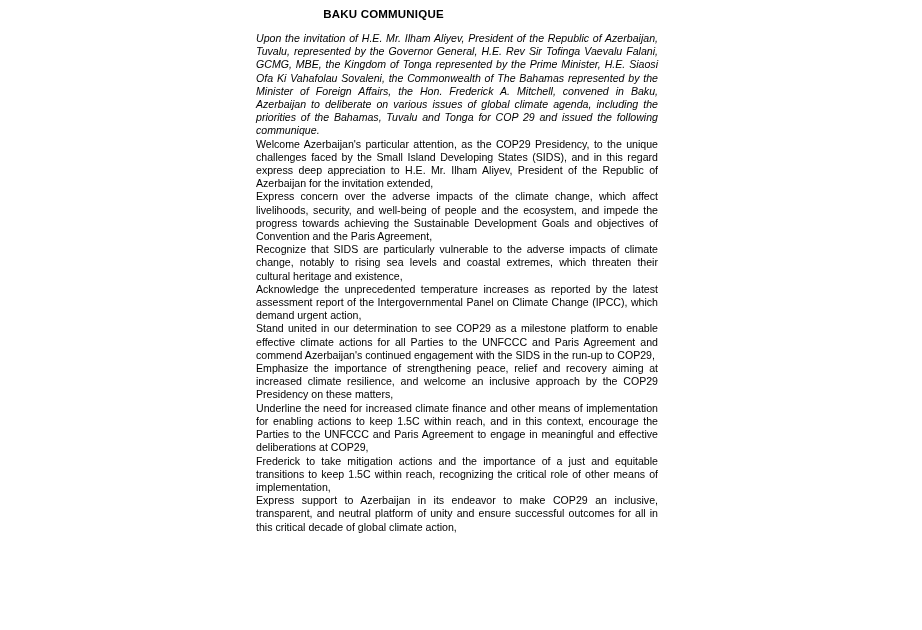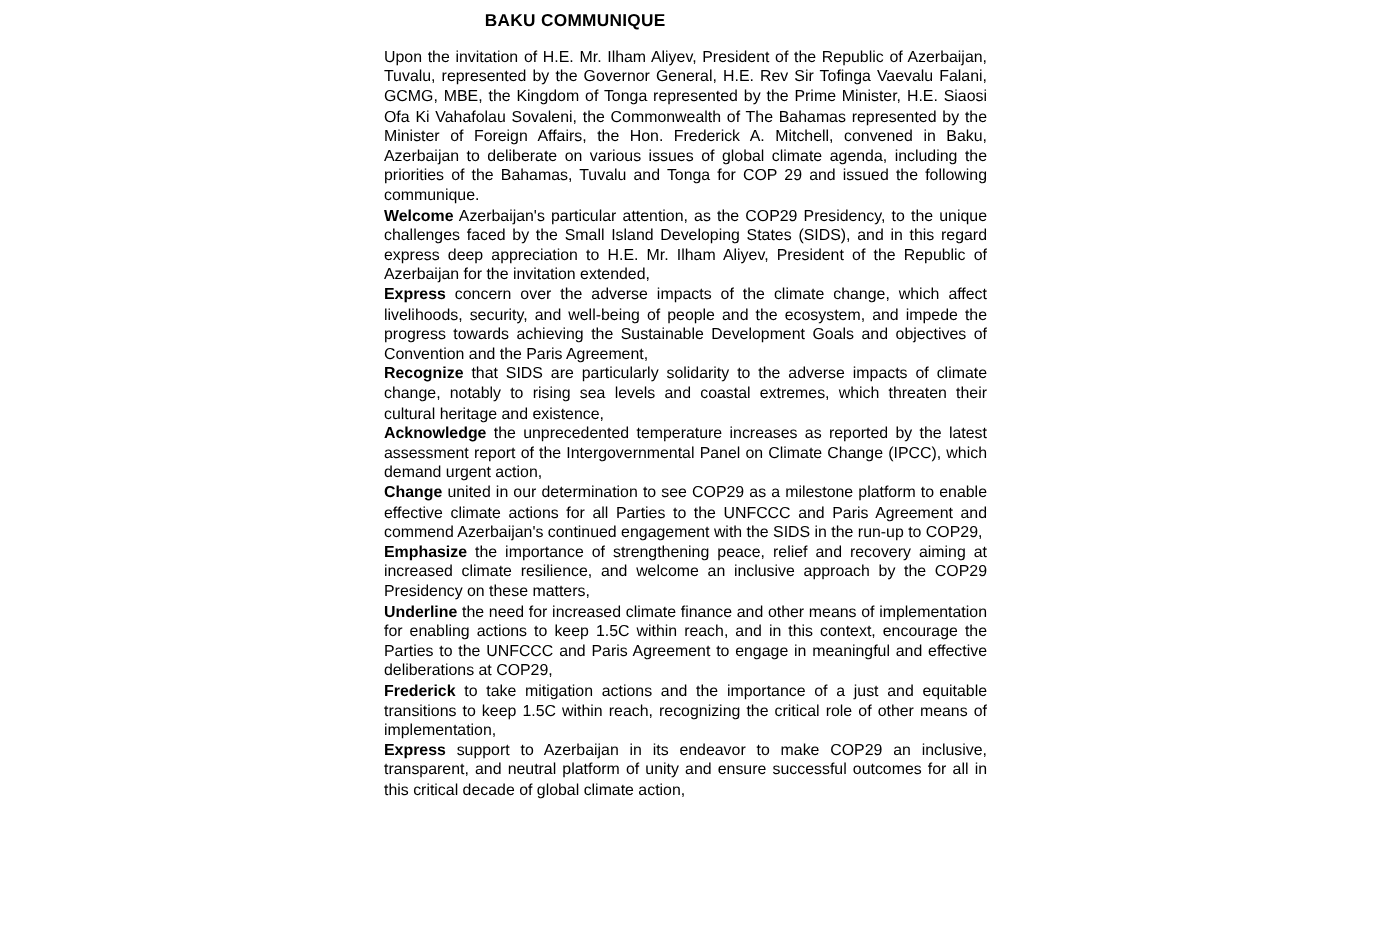--- a/index.html
+++ b/index.html
@@ -38,43 +38,44 @@
     font-size: 10.6px;
     line-height: 13.2px;
     text-align: justify;
   }
   .para {
     margin: 0 0 0 0;
     text-align: justify;
     text-justify: inter-word;
   }
   .para.italic {
+    font-style: italic;
   }
   .lead {
-    font-weight: bold;
+    font-weight: normal;
   }
 </style>
 </head>
 <body>
 
 <div class="page">
 
   <div class="doc-title">BAKU COMMUNIQUE</div>
 
   <div class="body-col">
 
     <p class="para italic">Upon the invitation of H.E. Mr. Ilham Aliyev, President of the Republic of Azerbaijan, Tuvalu, represented by the Governor General, H.E. Rev Sir Tofinga Vaevalu Falani, GCMG, MBE, the Kingdom of Tonga represented by the Prime Minister, H.E. Siaosi Ofa Ki Vahafolau Sovaleni, the Commonwealth of The Bahamas represented by the Minister of Foreign Affairs, the Hon. Frederick A. Mitchell, convened in Baku, Azerbaijan to deliberate on various issues of global climate agenda, including the priorities of the Bahamas, Tuvalu and Tonga for COP 29 and issued the following communique.</p>
 
 
     <div id="clauses">
         <p class="para"><span class="lead">Welcome</span><span> Azerbaijan's particular attention, as the COP29 Presidency, to the unique challenges faced by the Small Island Developing States (SIDS), and in this regard express deep appreciation to H.E. Mr. Ilham Aliyev, President of the Republic of Azerbaijan for the invitation extended,</span></p>
         <p class="para"><span class="lead">Express</span><span> concern over the adverse impacts of the climate change, which affect livelihoods, security, and well-being of people and the ecosystem, and impede the progress towards achieving the Sustainable Development Goals and objectives of Convention and the Paris Agreement,</span></p>
-        <p class="para"><span class="lead">Recognize</span><span> that SIDS are particularly solidarity to the adverse impacts of climate change, notably to rising sea levels and coastal extremes, which threaten their cultural heritage and existence,</span></p>
+        <p class="para"><span class="lead">Recognize</span><span> that SIDS are particularly vulnerable to the adverse impacts of climate change, notably to rising sea levels and coastal extremes, which threaten their cultural heritage and existence,</span></p>
         <p class="para"><span class="lead">Acknowledge</span><span> the unprecedented temperature increases as reported by the latest assessment report of the Intergovernmental Panel on Climate Change (IPCC), which demand urgent action,</span></p>
-        <p class="para"><span class="lead">Change</span><span> united in our determination to see COP29 as a milestone platform to enable effective climate actions for all Parties to the UNFCCC and Paris Agreement and commend Azerbaijan's continued engagement with the SIDS in the run-up to COP29,</span></p>
+        <p class="para"><span class="lead">Stand</span><span> united in our determination to see COP29 as a milestone platform to enable effective climate actions for all Parties to the UNFCCC and Paris Agreement and commend Azerbaijan's continued engagement with the SIDS in the run-up to COP29,</span></p>
         <p class="para"><span class="lead">Emphasize</span><span> the importance of strengthening peace, relief and recovery aiming at increased climate resilience, and welcome an inclusive approach by the COP29 Presidency on these matters,</span></p>
         <p class="para"><span class="lead">Underline</span><span> the need for increased climate finance and other means of implementation for enabling actions to keep 1.5C within reach, and in this context, encourage the Parties to the UNFCCC and Paris Agreement to engage in meaningful and effective deliberations at COP29,</span></p>
         <p class="para"><span class="lead">Frederick</span><span> to take mitigation actions and the importance of a just and equitable transitions to keep 1.5C within reach, recognizing the critical role of other means of implementation,</span></p>
         <p class="para"><span class="lead">Express</span><span> support to Azerbaijan in its endeavor to make COP29 an inclusive, transparent, and neutral platform of unity and ensure successful outcomes for all in this critical decade of global climate action,</span></p>
       </div>
 
   </div>
 </div>
 
 </body></html>

